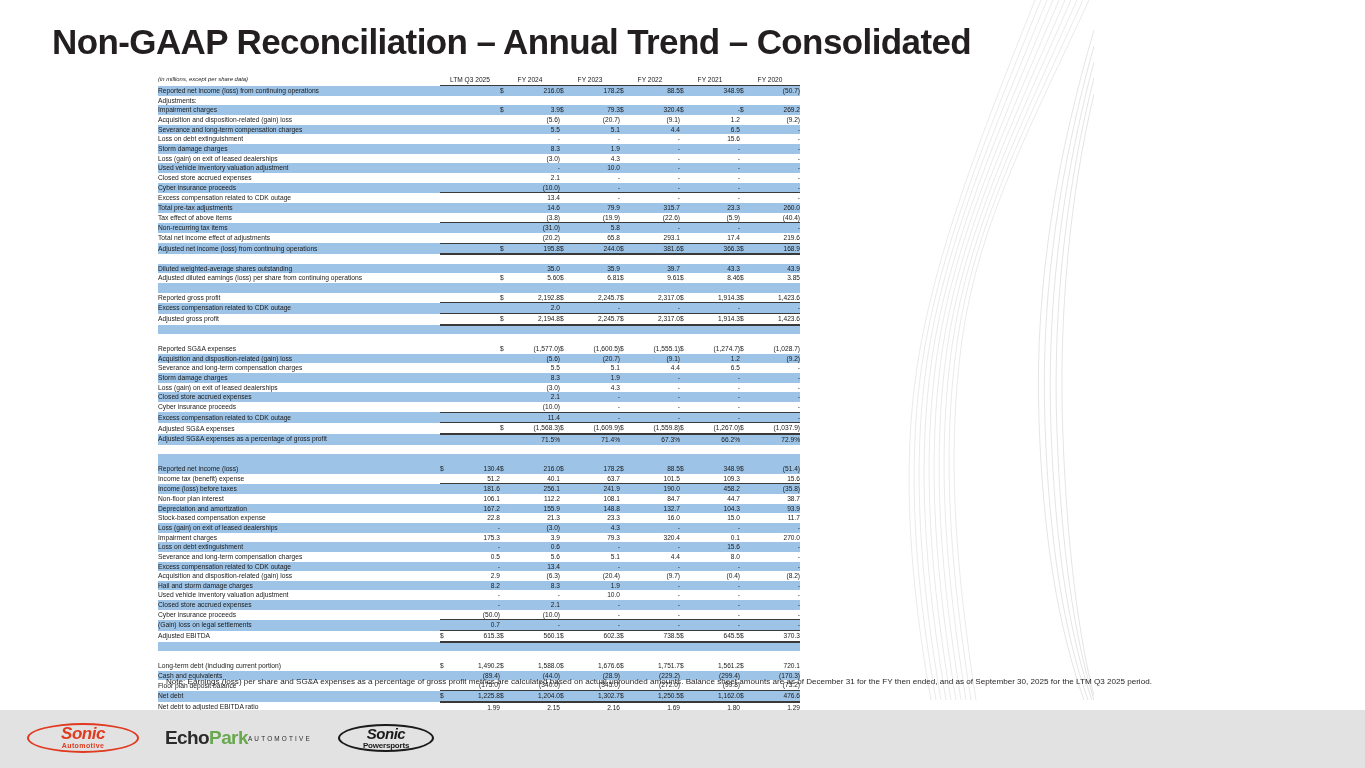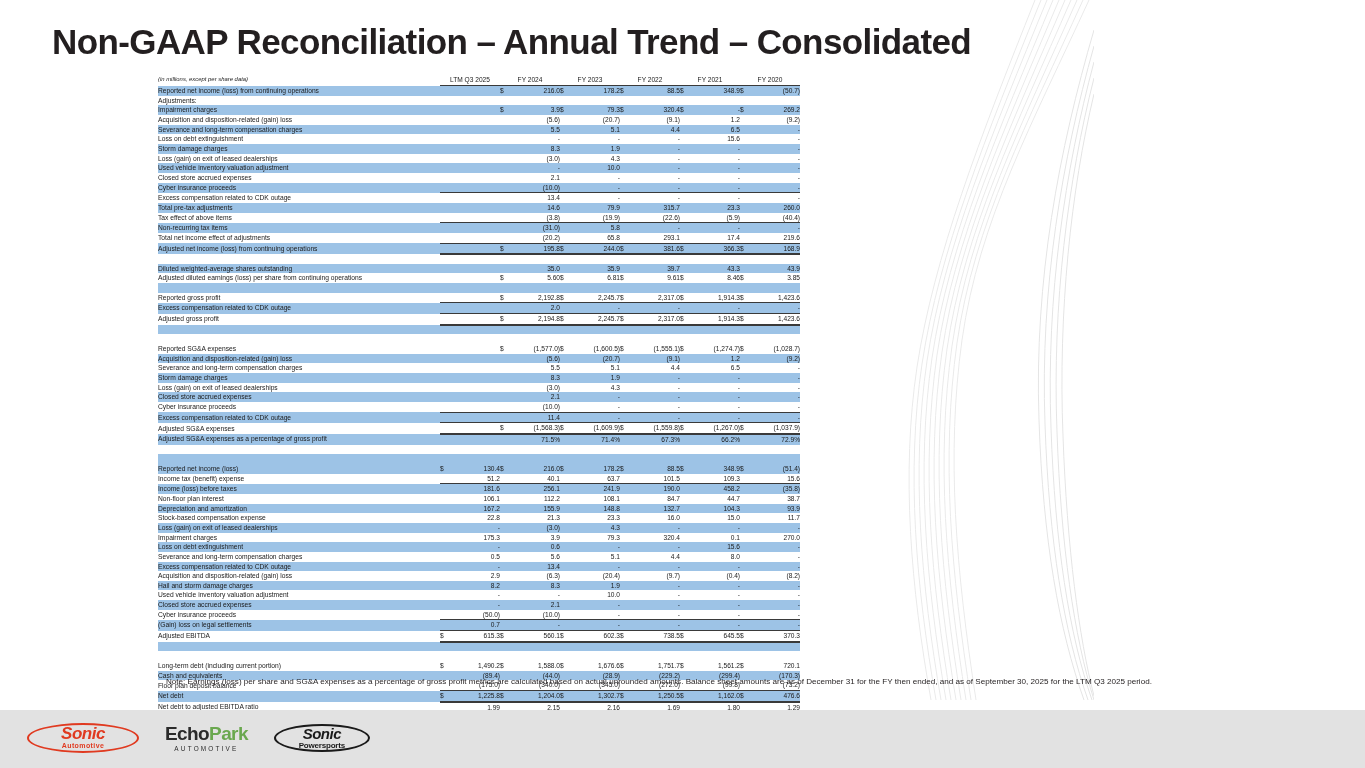--- a/index.html
+++ b/index.html
@@ -135,21 +135,21 @@
   .sonic-word {
     font-size: 17px; font-weight: bold; font-style: italic;
     color: #e03a20; letter-spacing: -0.5px; line-height: 16px;
     z-index: 2;
   }
   .sonic-sub {
     font-size: 7px; font-weight: bold; color: #e03a20;
     letter-spacing: 0.4px; line-height: 8px; z-index: 2;
   }
   .logo-echopark {
-    display: flex; flex-direction: column; align-items: center;
+    display: flex; flex-direction: row; align-items: center;
   }
   .echo-word { font-size: 19px; font-weight: bold; line-height: 20px; letter-spacing: -0.6px; }
   .echo-green { color: #6aa84f; }
   .echo-dark { color: #2b2b2b; }
   .echo-sub { font-size: 6.4px; letter-spacing: 2.2px; color: #2b2b2b; line-height: 9px; }
   .logo-sonic-power {
     position: relative;
     width: 96px; height: 32px;
     display: flex; flex-direction: column;
     align-items: center; justify-content: center;

